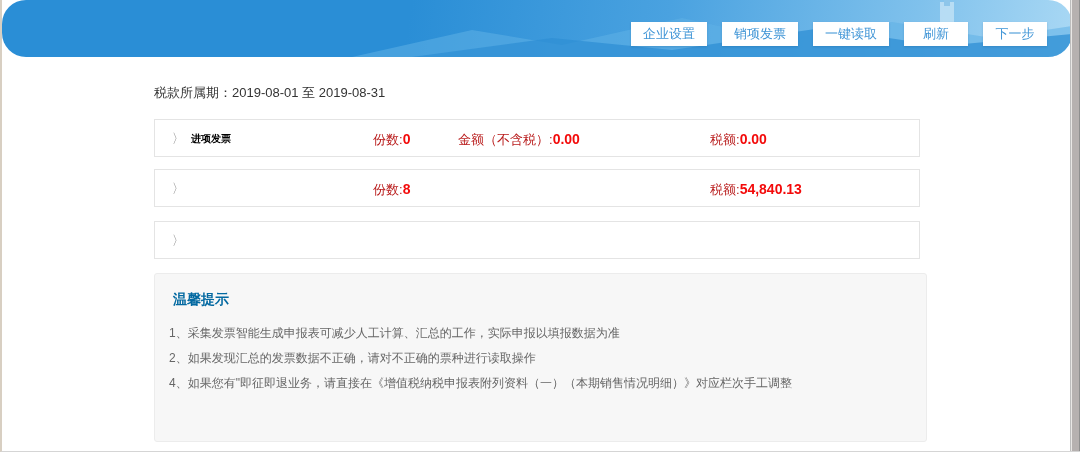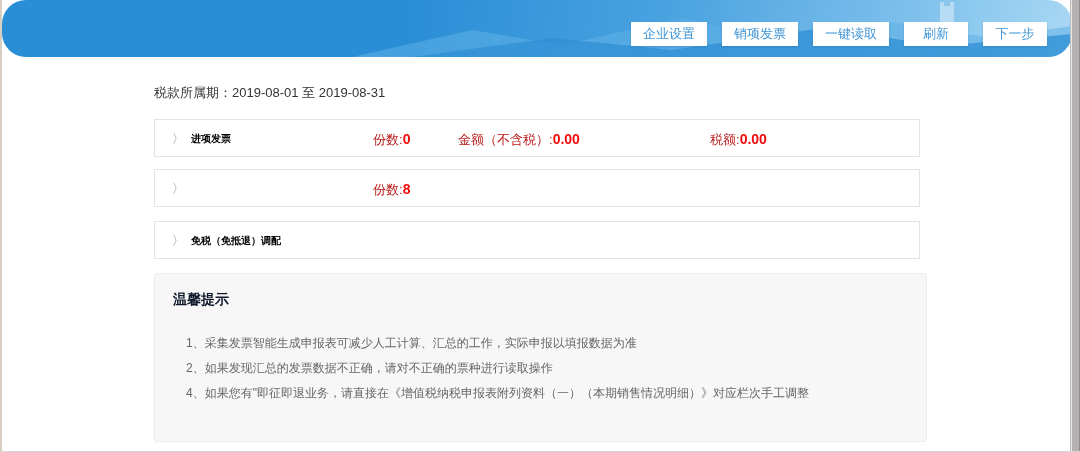--- a/index.html
+++ b/index.html
@@ -75,25 +75,25 @@
   .pos-tax    { left: 555px; text-align: right; }
   
   .tips {
     position: absolute; left: 152px; top: 214px;
     width: 773px; height: 169px;
     background: #f7f7f7;
     border: 1px solid #ececec;
     border-radius: 3px;
   }
   .tips-title {
-    margin: 17px 0 22px 18px;
-    font-size: 14px; font-weight: bold; color: #0f172a;
+    margin: 17px 0 12px 18px;
+    font-size: 14px; font-weight: bold; color: #0369a1;
   }
   .tip-item {
-    margin-left: 31px; margin-right: 12px;
+    margin-left: 14px; margin-right: 12px;
     line-height: 25px;
     font-size: 12px; color: #666;
     white-space: nowrap;
   }
   
   .scrollbar {
     position: absolute; right: 0; top: 0;
     width: 10px; height: 452px;
     background: #e9e7e5;
     border-left: 1px solid #bdbdbd;
@@ -136,25 +136,25 @@
       <span class="chev">〉</span>
       <span class="row-title">进项发票</span>
       <span class="stat pos-count"><span class="lbl">份数:</span><span class="val">0</span></span>
       <span class="stat pos-amount"><span class="lbl">金额（不含税）:</span><span class="val">0.00</span></span>
       <span class="stat pos-tax"><span class="lbl">税额:</span><span class="val">0.00</span></span>
     </div>
 
     <div class="invoice-row row2">
       <span class="chev">〉</span>
       <span class="stat pos-count"><span class="lbl">份数:</span><span class="val">8</span></span>
+      <span class="stat pos-tax"><span class="lbl">税额:</span><span class="val">54,840.13</span></span>
     </div>
 
     <div class="invoice-row row3">
       <span class="chev">〉</span>
-      <span class="row-title">免税（免抵退）调配</span>
     </div>
 
     <div class="tips">
       <div class="tips-title">温馨提示</div>
       <div class="tip-item">1、采集发票智能生成申报表可减少人工计算、汇总的工作，实际申报以填报数据为准</div>
       <div class="tip-item">2、如果发现汇总的发票数据不正确，请对不正确的票种进行读取操作</div>
       <div class="tip-item">4、如果您有"即征即退业务，请直接在《增值税纳税申报表附列资料（一）（本期销售情况明细）》对应栏次手工调整</div>
     </div>
 
   </div>

